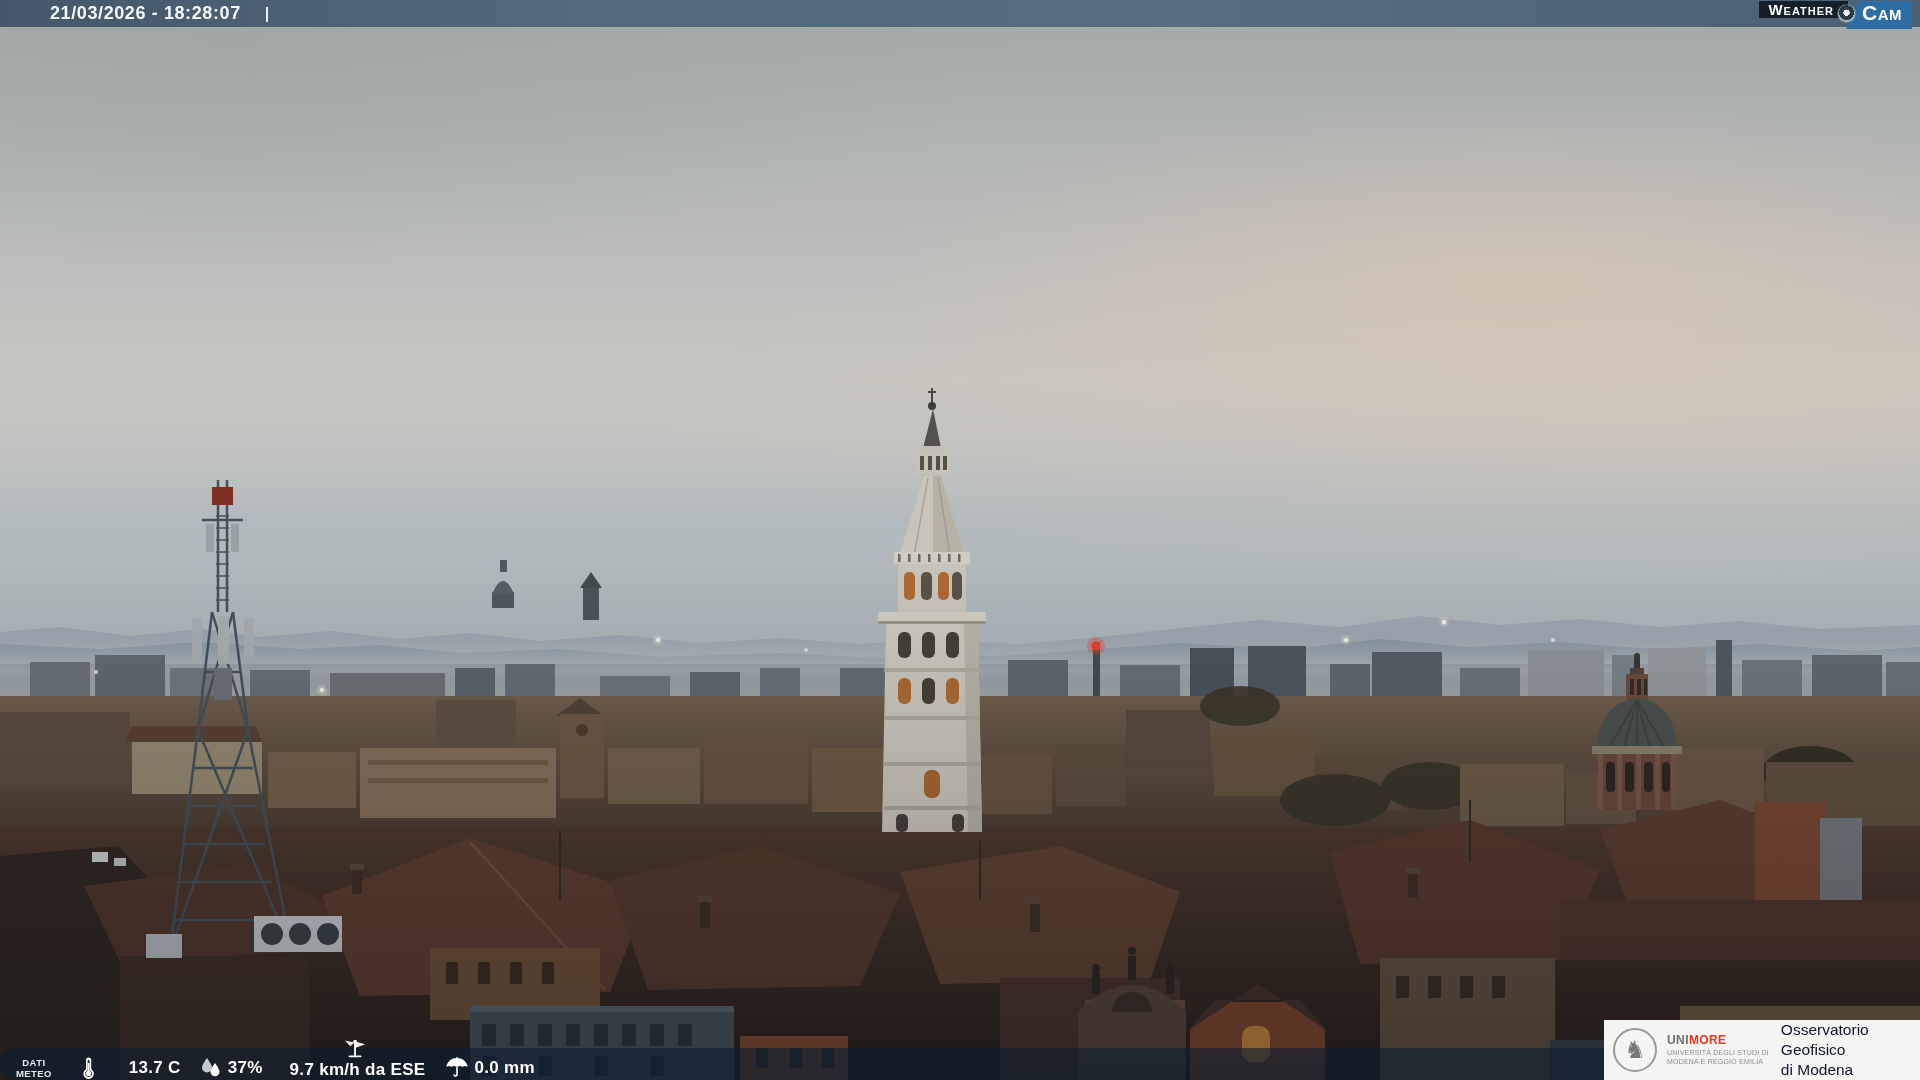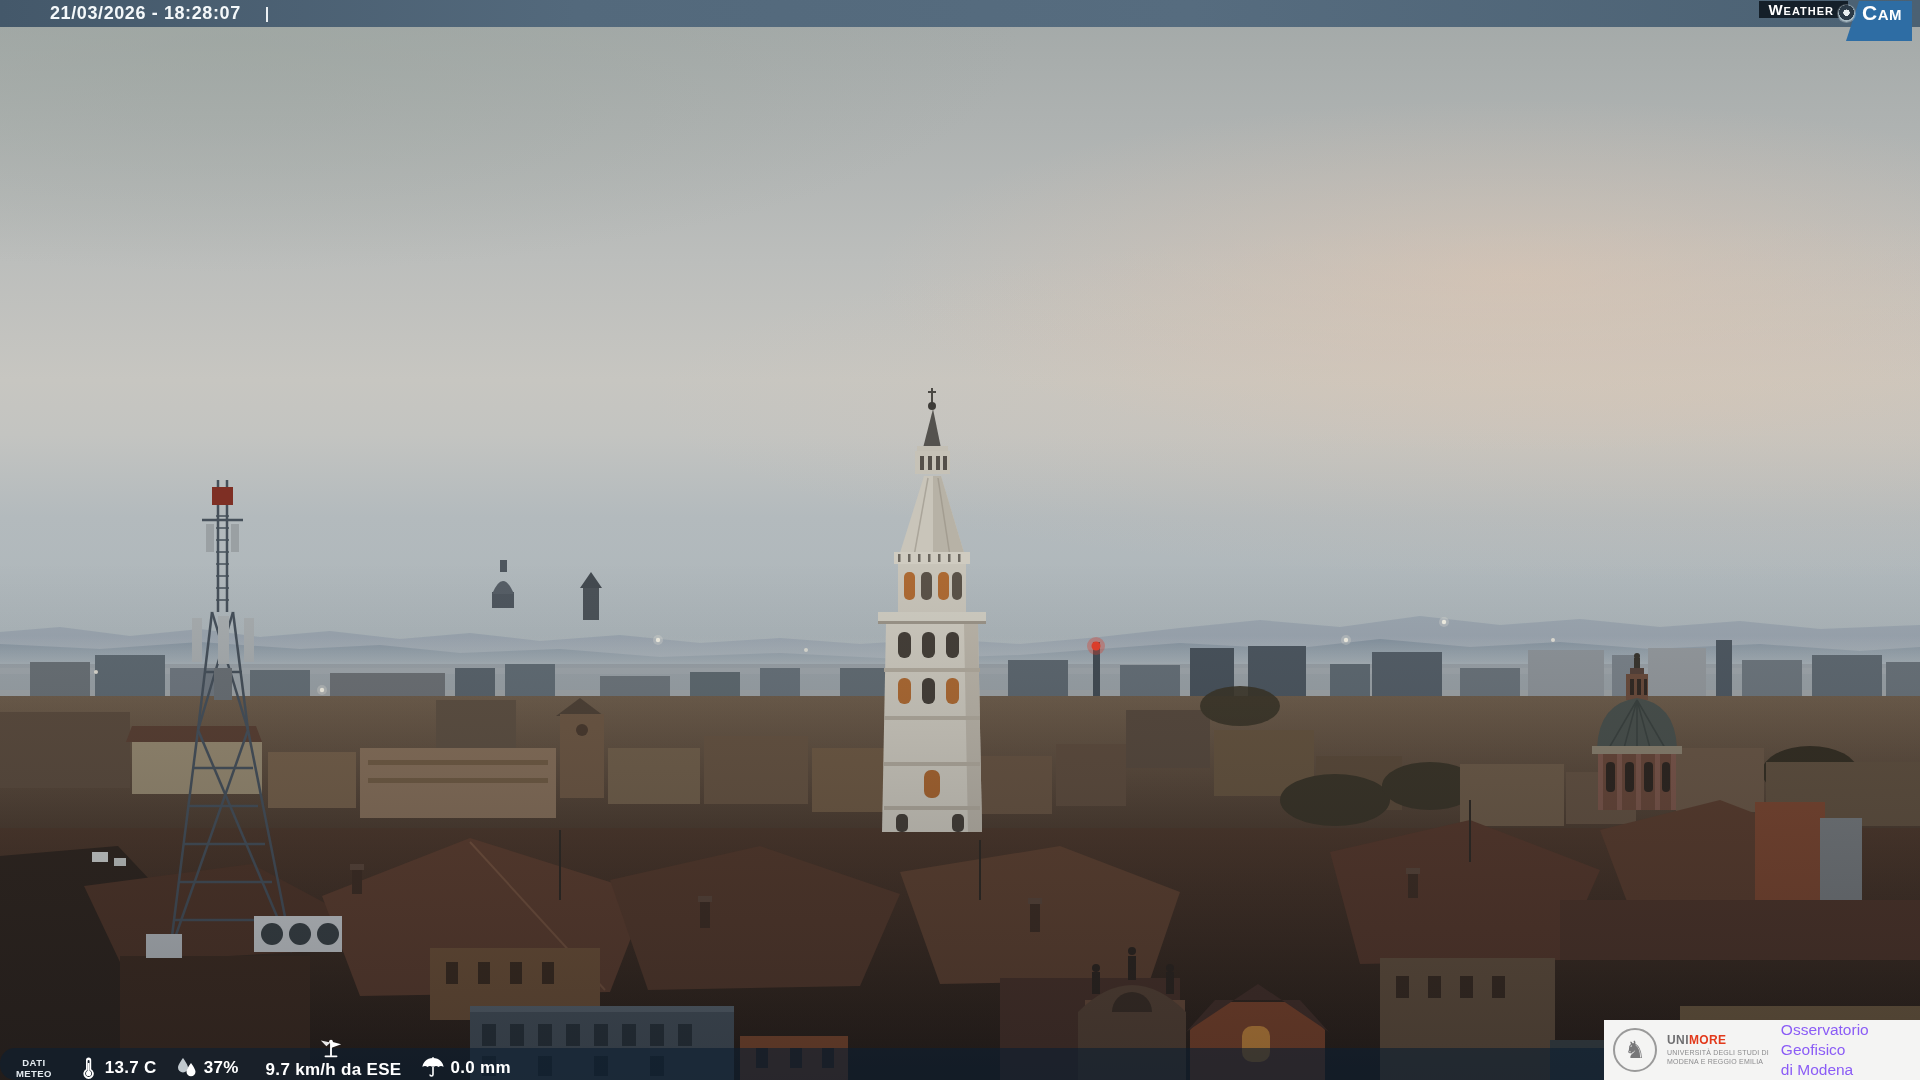--- a/index.html
+++ b/index.html
@@ -26,40 +26,40 @@
   .title{font-size:15px;white-space:pre;}
   .wc{position:absolute;right:8px;top:1px;height:25px;display:flex;align-items:flex-start;}
   .wc-weather{background:#141f29;color:#fff;display:flex;align-items:center;
      font-variant:small-caps;font-weight:700;font-size:15px;letter-spacing:1px;
      padding:0 14px 0 9px;}
   .wc-lens{width:17px;height:17px;border-radius:50%;align-self:center;margin:0 -9px 0 -10px;z-index:2;
      background:radial-gradient(circle at 50% 45%, #e9eff1 0 24%, #2b3a47 26% 58%, #a8bac3 60%);
      box-shadow:0 0 0 1px rgba(255,255,255,.25);}
   .wc-cam{background:#2e6da4;color:#fff;display:flex;align-items:center;
      font-variant:small-caps;font-weight:700;font-size:21px;letter-spacing:.5px;
-     padding:0 10px 16px 16px;clip-path:polygon(13px 0,100% 0,100% 100%,0 100%);}
+     padding:0 10px 4px 16px;clip-path:polygon(13px 0,100% 0,100% 100%,0 100%);}
   
   .meteobar{position:absolute;left:0;bottom:0;width:1920px;height:32px;
      background:rgba(13,31,48,.62);display:flex;align-items:flex-end;color:#fff;border-radius:15px;}
   .dati{margin-left:16px;font-size:9.5px;font-weight:700;line-height:1.15;color:#e4ebf0;
      text-align:center;letter-spacing:.4px;white-space:pre-line;}
   .m-ico{display:flex;align-items:center;justify-content:center;width:24px;height:24px;}
   .m-val{font-size:17px;font-weight:700;letter-spacing:.3px;margin-left:5px;white-space:pre;}
   .mg{display:flex;align-items:center;}
-  .g-temp{margin-left:24px;} .g-hum{margin-left:18px;} .g-wind{margin-left:22px;flex-direction:column;} .g-rain{margin-left:20px;}
+  .g-temp{margin-left:24px;gap:24px;} .g-hum{margin-left:18px;} .g-wind{margin-left:22px;flex-direction:column;} .g-rain{margin-left:20px;}
   
   .brand{position:absolute;right:0;bottom:0;width:316px;height:60px;background:#f4f4f3;
      display:flex;align-items:center;padding:0 8px 0 9px;z-index:5;}
   .seal{width:44px;height:44px;border-radius:50%;border:2px solid #9a9a9a;flex:0 0 auto;
      display:flex;align-items:center;justify-content:center;color:#777779;font-size:24px;background:#f4f4f3;}
   .uniblk{margin-left:10px;flex:0 0 auto;}
   .unimore{font-size:12px;font-weight:700;letter-spacing:.4px;line-height:1;}
   .uni{color:#6f6f71;} .more{color:#e2391b;}
   .unisub{font-size:7px;color:#8b8b8d;letter-spacing:.2px;line-height:1.25;margin-top:3px;white-space:pre-line;}
-  .obs{margin-left:12px;font-size:15.5px;color:#8b5cf6;line-height:1.3;white-space:pre-line;}
+  .obs{margin-left:12px;font-size:15.5px;color:#0f172a;line-height:1.3;white-space:pre-line;}
 </style>
 </head>
 <body>
 
 <div class="stage">
   <div class="sky"></div>
 
   <svg class="scene" width="1920" height="1080" viewBox="0 0 1920 1080">
     <defs>
       <linearGradient id="haze" x1="0" y1="0" x2="0" y2="1">

